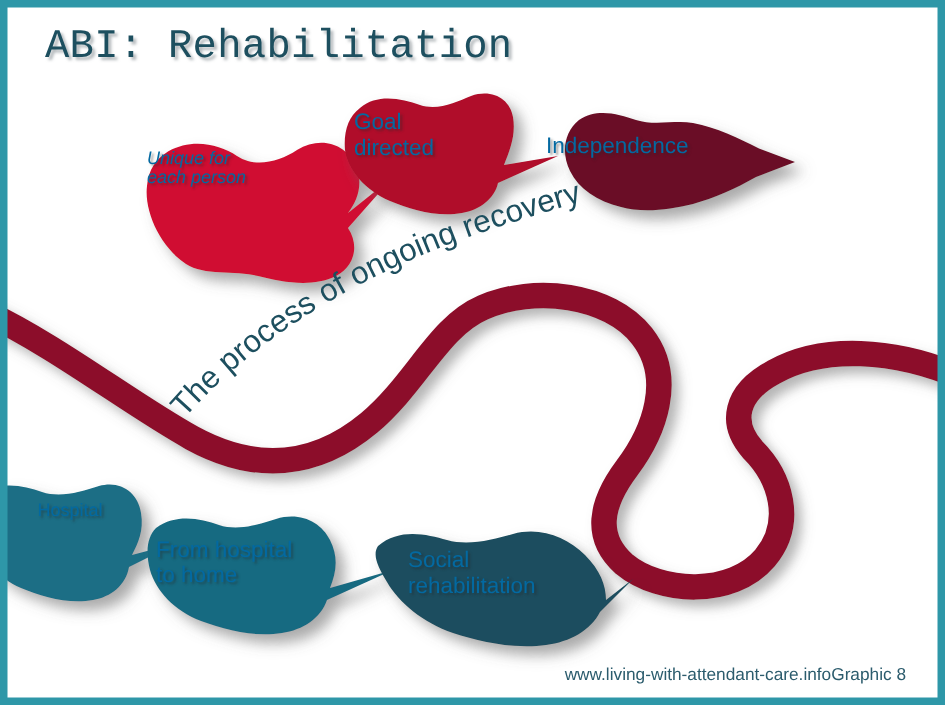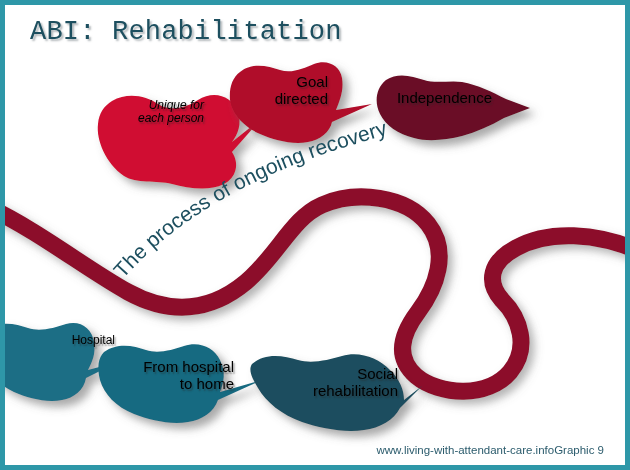--- a/index.html
+++ b/index.html
@@ -56,23 +56,23 @@
     text-align: right;
     padding-right: 26px;
     font-size: 11.5px;
     color: #2c5c6d;
     z-index: 30;
   }
   .footer-line .site {
   }
   .blob-label {
     position: absolute;
-    color: #000000;
+    color: #0369a1;
     font-family: "Liberation Sans", sans-serif;
-    text-align: right;
+    text-align: left;
     line-height: 1.12;
     text-shadow: 1.5px 1.5px 1.6px rgba(40,40,40,0.45);
     z-index: 25;
     pointer-events: none;
     white-space: pre-line;
   }
   #label-unique    { left: 98px;  top: 99px; width: 106px; font-size: 12px; font-style: italic; }
   #label-goal      { left: 236px; top: 74px;  width: 92px;  font-size: 15px; }
   #label-indep     { left: 364px; top: 90px;  width: 128px; font-size: 15px; }
   #label-hospital  { left: 25px;  top: 334px; width: 90px;  font-size: 12px; }
@@ -211,17 +211,17 @@
 
   <div class="blob-label" id="label-hospital">Hospital</div>
 
   <div class="blob-label" id="label-social">Social
 rehabilitation</div>
 
   <div class="blob-label" id="label-fromhosp">From hospital
 to home</div>
 
   <div class="footer-line">
-    <span class="site">www.living-with-attendant-care.info</span><span>Graphic 9</span>
+    <span class="site">www.living-with-attendant-care.info</span><span>Graphic 8</span>
   </div>
 
   <div id="frame-border"></div>
 </div>
 
 </body></html>

